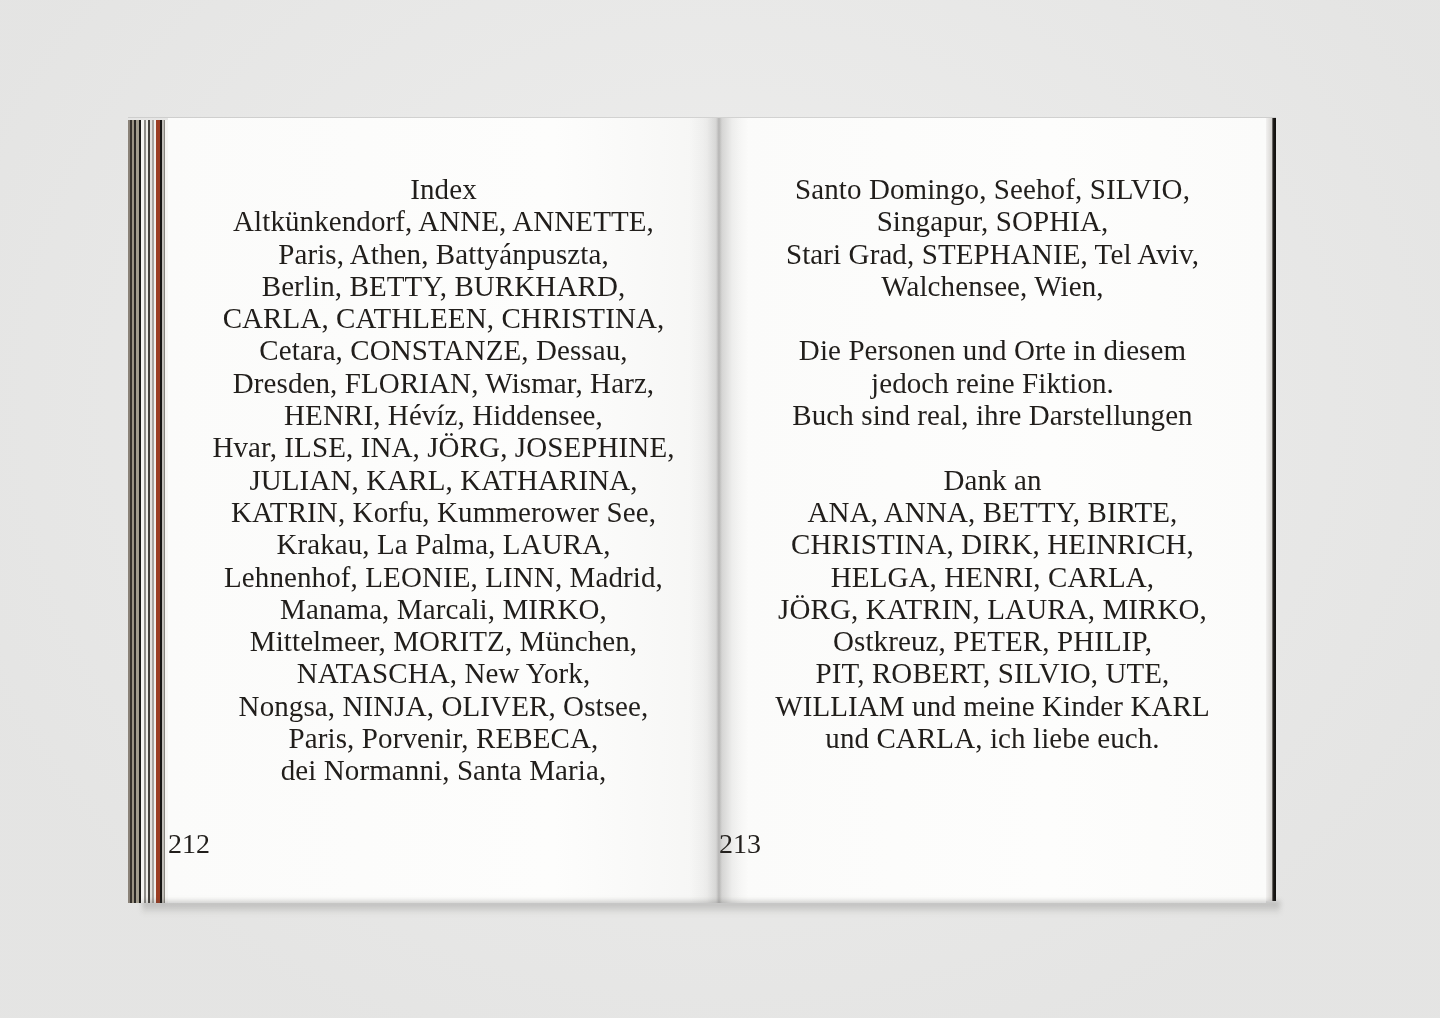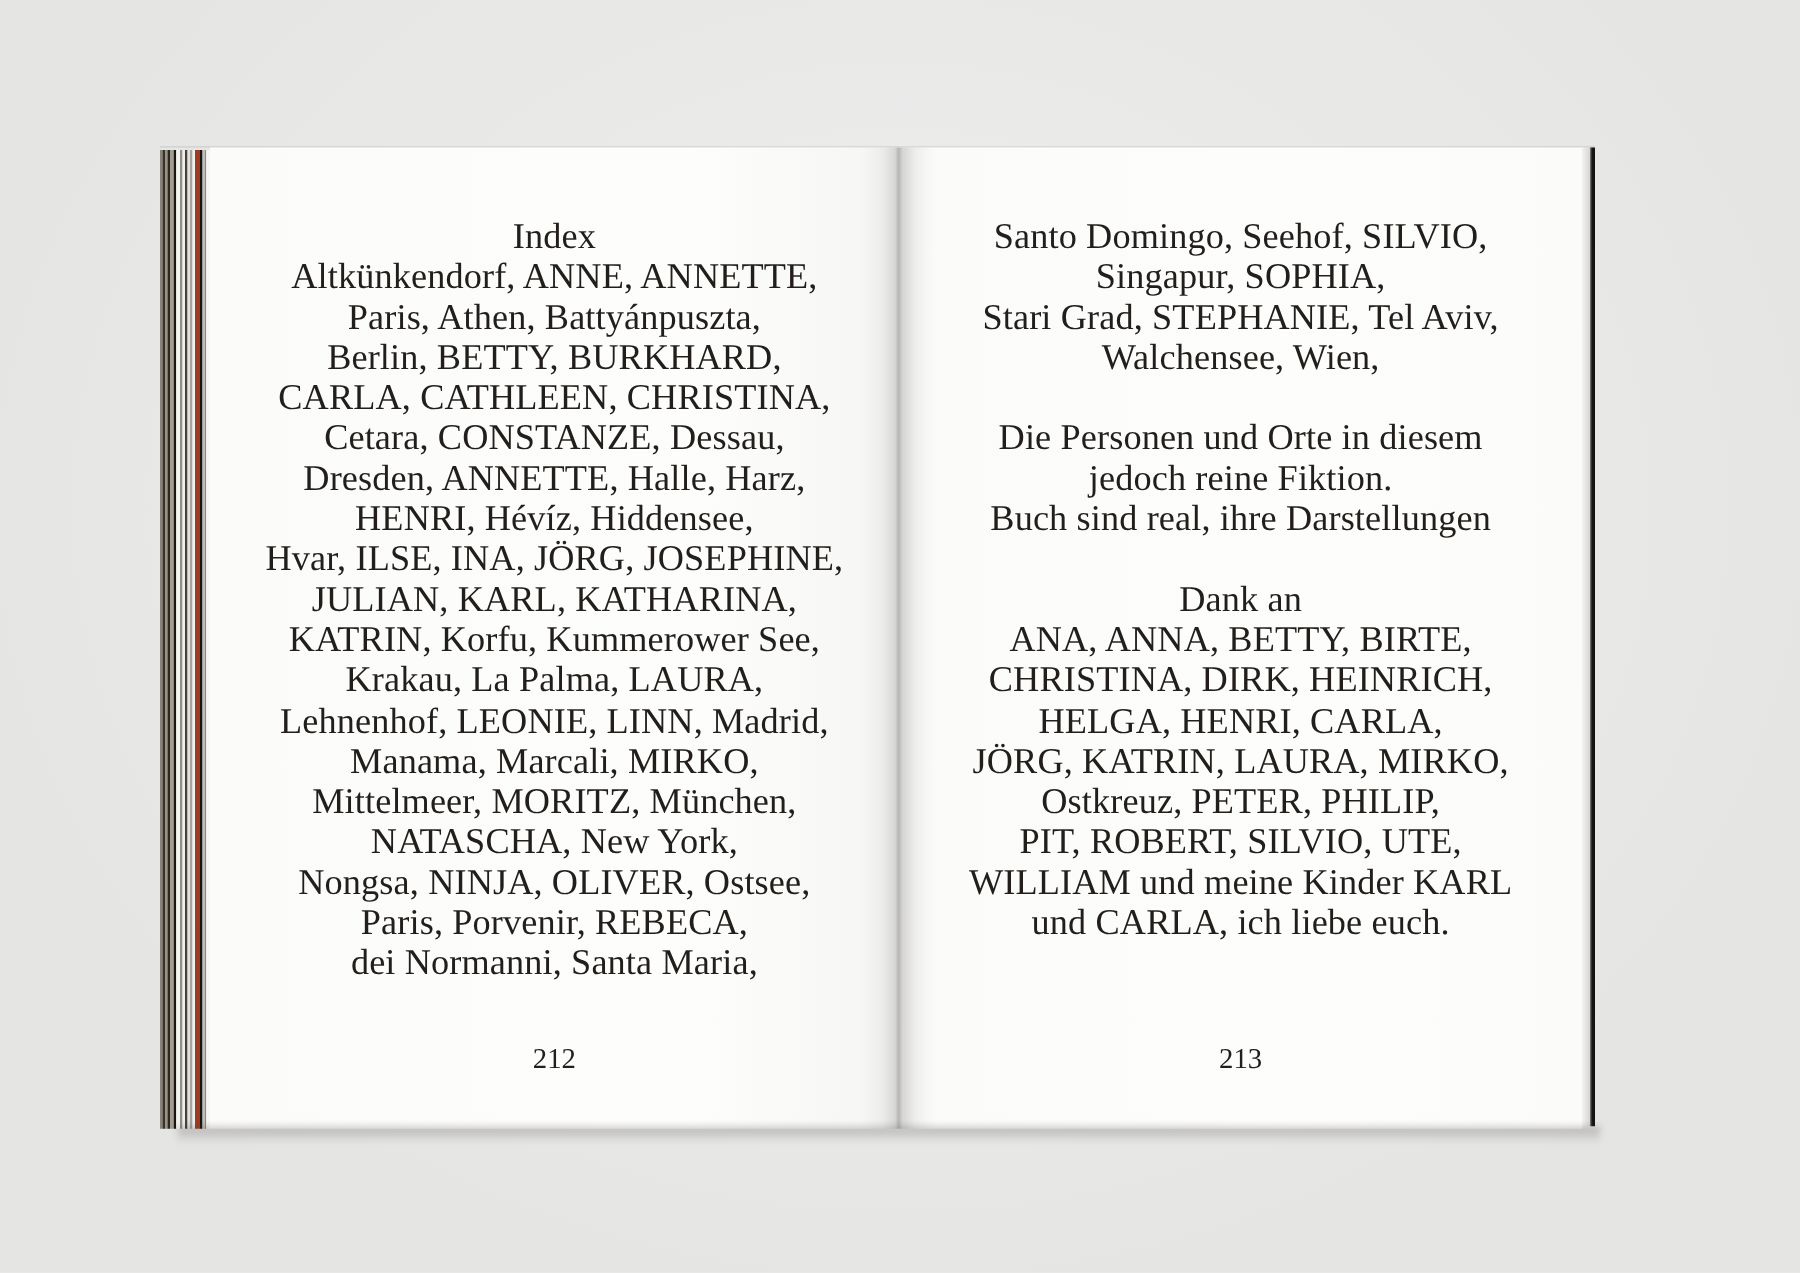--- a/index.html
+++ b/index.html
@@ -73,22 +73,21 @@
     color: #211e1b;
     letter-spacing: 0.1px;
     margin-top: 19px;
   }
   .line { white-space: nowrap; }
   .page-number {
     position: absolute;
     bottom: 43px;
     left: 0;
     right: 0;
-    text-align: center;
-    font-size: 23px;
+    font-size: 28px;
     color: #211e1b;
   }
   .gutter-shadow {
     position: absolute;
     top: 0;
     bottom: 0;
     left: 561px;
     width: 60px;
     pointer-events: none;
     background: linear-gradient(to right,
@@ -154,21 +153,21 @@
       </div>
 
     <div class="page page-left">
       <div class="page-text">
           <div class="line">Index</div>
           <div class="line">Altkünkendorf, ANNE, ANNETTE,</div>
           <div class="line">Paris, Athen, Battyánpuszta,</div>
           <div class="line">Berlin, BETTY, BURKHARD,</div>
           <div class="line">CARLA, CATHLEEN, CHRISTINA,</div>
           <div class="line">Cetara, CONSTANZE, Dessau,</div>
-          <div class="line">Dresden, ANNETTE, Halle, Harz,</div>
+          <div class="line">Dresden, FLORIAN, Wismar, Harz,</div>
           <div class="line">HENRI, Hévíz, Hiddensee,</div>
           <div class="line">Hvar, ILSE, INA, JÖRG, JOSEPHINE,</div>
           <div class="line">JULIAN, KARL, KATHARINA,</div>
           <div class="line">KATRIN, Korfu, Kummerower See,</div>
           <div class="line">Krakau, La Palma, LAURA,</div>
           <div class="line">Lehnenhof, LEONIE, LINN, Madrid,</div>
           <div class="line">Manama, Marcali, MIRKO,</div>
           <div class="line">Mittelmeer, MORITZ, München,</div>
           <div class="line">NATASCHA, New York,</div>
           <div class="line">Nongsa, NINJA, OLIVER, Ostsee,</div>

